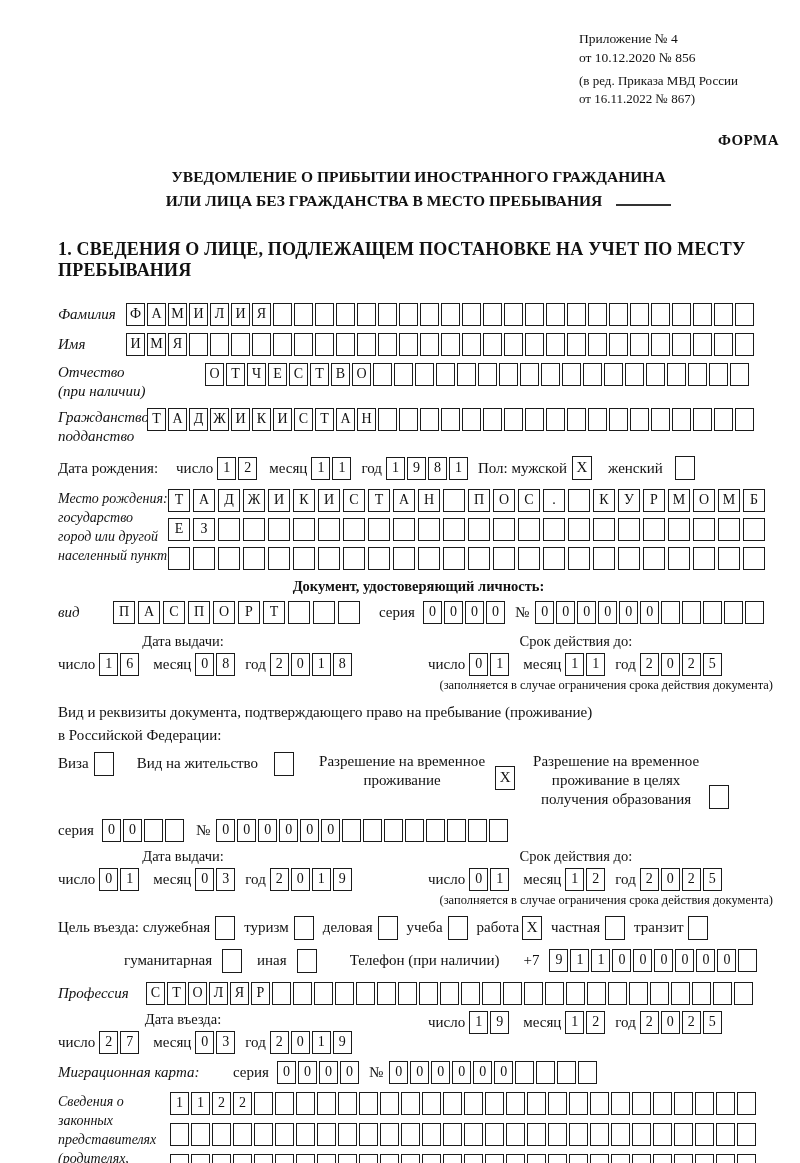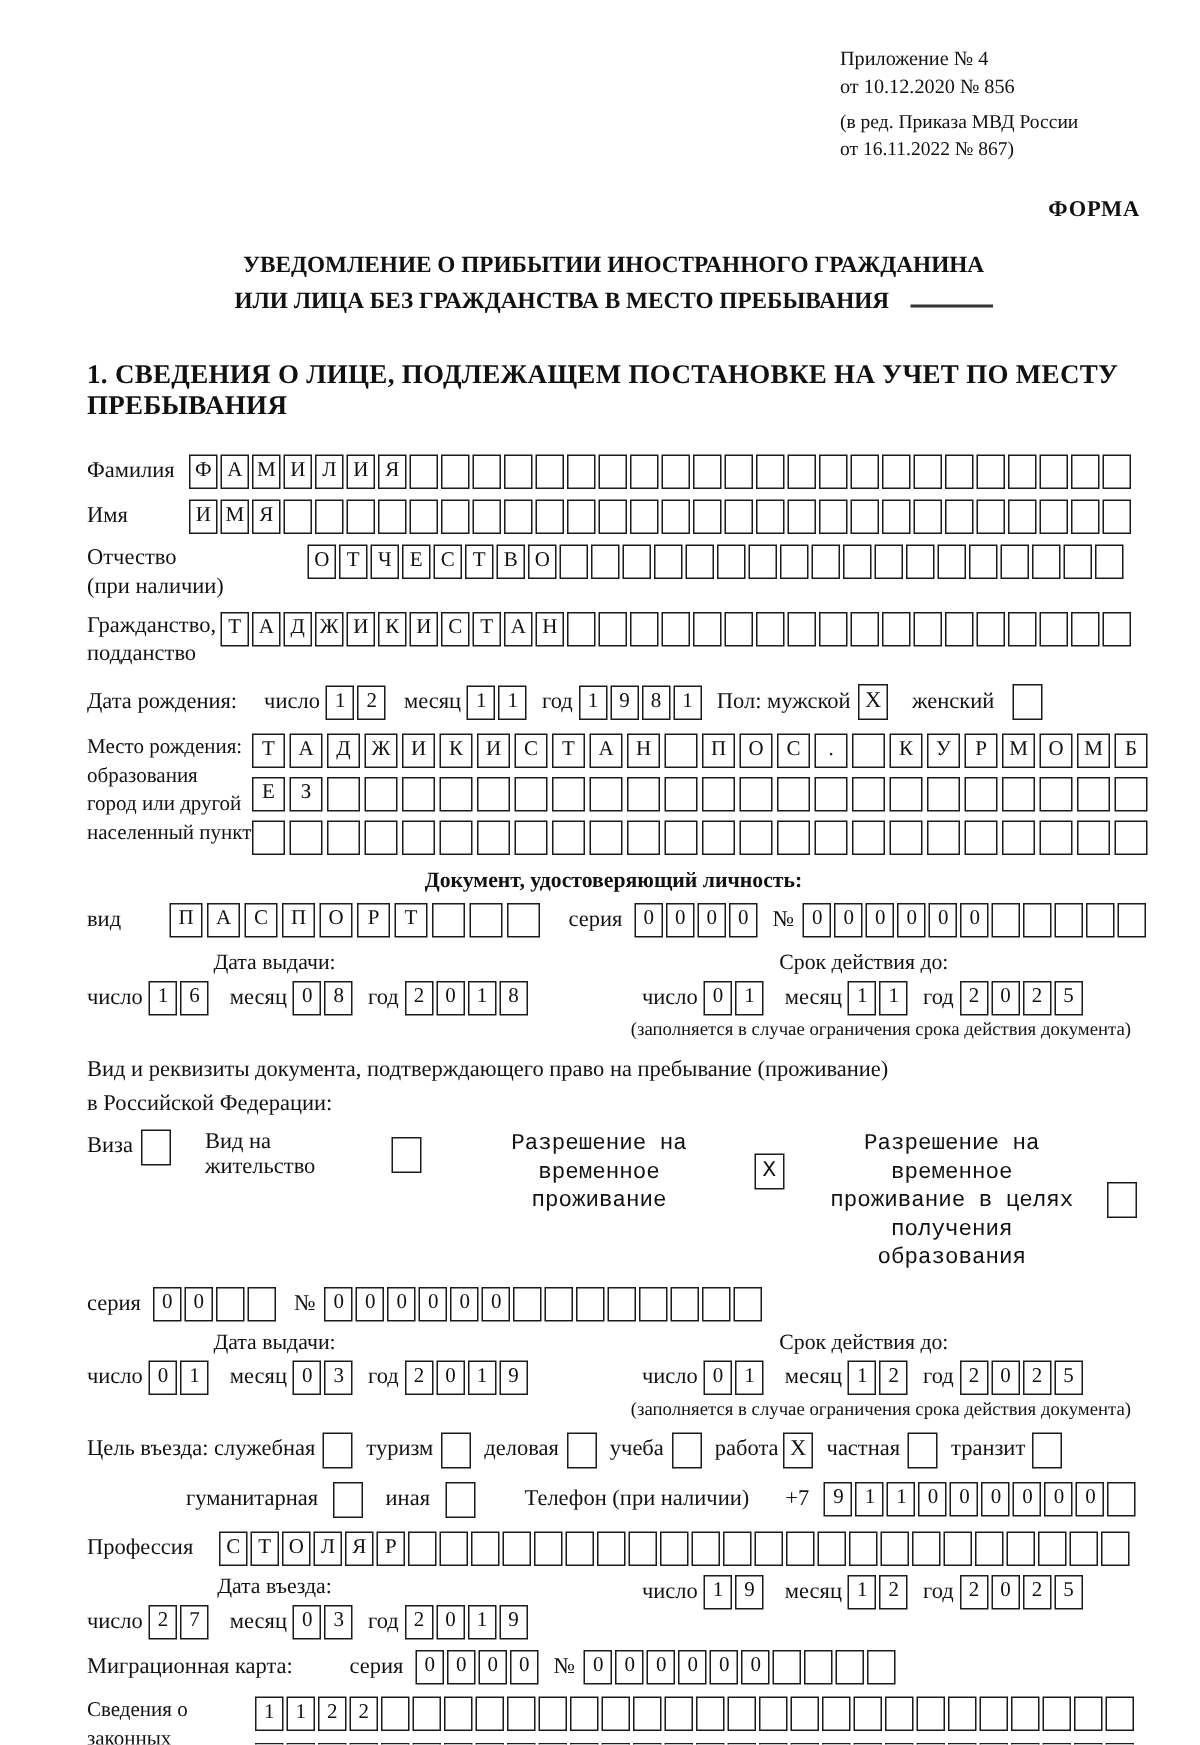--- a/index.html
+++ b/index.html
@@ -1,30 +1,30 @@
 <!DOCTYPE html>
 <html><head>
 <meta charset="utf-8">
 <style>
   html,body{margin:0;padding:0;background:#ffffff;}
   body{width:800px;height:1163px;overflow:hidden;color:#111;
        font-family:"Liberation Serif", serif;font-size:15px;}
-  .page{box-sizing:border-box;width:800px;height:901px;padding:30px 40px 10px 58px;}
+  .page{box-sizing:border-box;width:800px;height:901px;padding:30px 21px 10px 58px;}
 
   
   .strip{display:inline-flex;flex-wrap:nowrap;align-items:center;}
   .cb{display:inline-block;box-sizing:border-box;width:19px;height:23px;
       border:1.8px solid #1b1b1b;margin-right:2px;text-align:center;
       font-size:14px;line-height:20px;background:#fff;}
   .wide .cb{width:22px;margin-right:3px;}
   .chk .cb{width:20px;height:24px;font-size:15px;line-height:21px;}
 
   .frow{display:flex;align-items:center;margin-bottom:7px;}
   .frow-top{display:flex;align-items:flex-start;margin-bottom:7px;}
-  .lbl{flex:0 0 auto;}
+  .lbl{flex:0 0 auto;font-style:italic;}
   .lines div{line-height:19px;}
 
   .hdr{width:200px;margin-left:auto;font-size:13.5px;line-height:1.38;}
   .hdr .sub{margin-top:5px;font-size:13px;}
   .forma{text-align:right;font-weight:bold;font-size:15px;margin-top:24px;letter-spacing:.5px;}
 
   .title{text-align:center;font-weight:bold;font-size:15.5px;line-height:1.55;margin-top:16px;}
   .u-line{display:inline-block;width:55px;border-bottom:2px solid #333;margin-left:14px;}
 
   .sec-h{font-weight:bold;font-size:18px;letter-spacing:.2px;margin:26px 0 22px 0;}
@@ -34,21 +34,21 @@
   .datecols{display:flex;margin-bottom:2px;}
   .dc-left{flex:0 0 370px;}
   .dc-right{flex:0 0 auto;}
   .dhead{text-align:center;font-size:14.5px;margin-bottom:3px;}
   .dgrp{display:flex;align-items:center;}
   .dgrp .dl{margin-right:4px;}
   .note-r{font-size:12.5px;text-align:right;margin:2px 6px 8px 0;}
 
   .opt{display:inline-flex;align-items:center;margin-right:7px;}
   .opt .cbx{margin-left:5px;}
-  .multi{display:inline-flex;align-items:center;margin-right:10px;font-family:Liberation Mono, monospace;}
+  .multi{display:inline-flex;align-items:flex-end;margin-right:10px;}
   .multi .lines{text-align:center;margin-right:10px;} .mr8{margin-right:8px;}
 </style>
 </head>
 <body>
 
 <div class="page">
 
   <div class="hdr">
     <div>Приложение № 4</div>
     <div>от 10.12.2020 № 856</div>
@@ -241,21 +241,21 @@
       </span>
     <span style="margin-left:14px">женский</span>
     <span class="strip chk" style="margin-left:12px">
         <span class="cb"></span>
       </span>
   </div>
 
   <div class="frow-top" style="margin-bottom:2px">
     <span class="lbl lines" style="width:110px;font-size:14px">
       <div>Место рождения:</div>
-      <div>образования</div>
+      <div>государство</div>
       <div>город или другой</div>
       <div>населенный пункт</div>
     </span>
     <span class="lines" style="line-height:normal">
       <div class="strip wide" style="margin-bottom:6px">
           <span class="cb">Т</span>
           <span class="cb">А</span>
           <span class="cb">Д</span>
           <span class="cb">Ж</span>
           <span class="cb">И</span>

